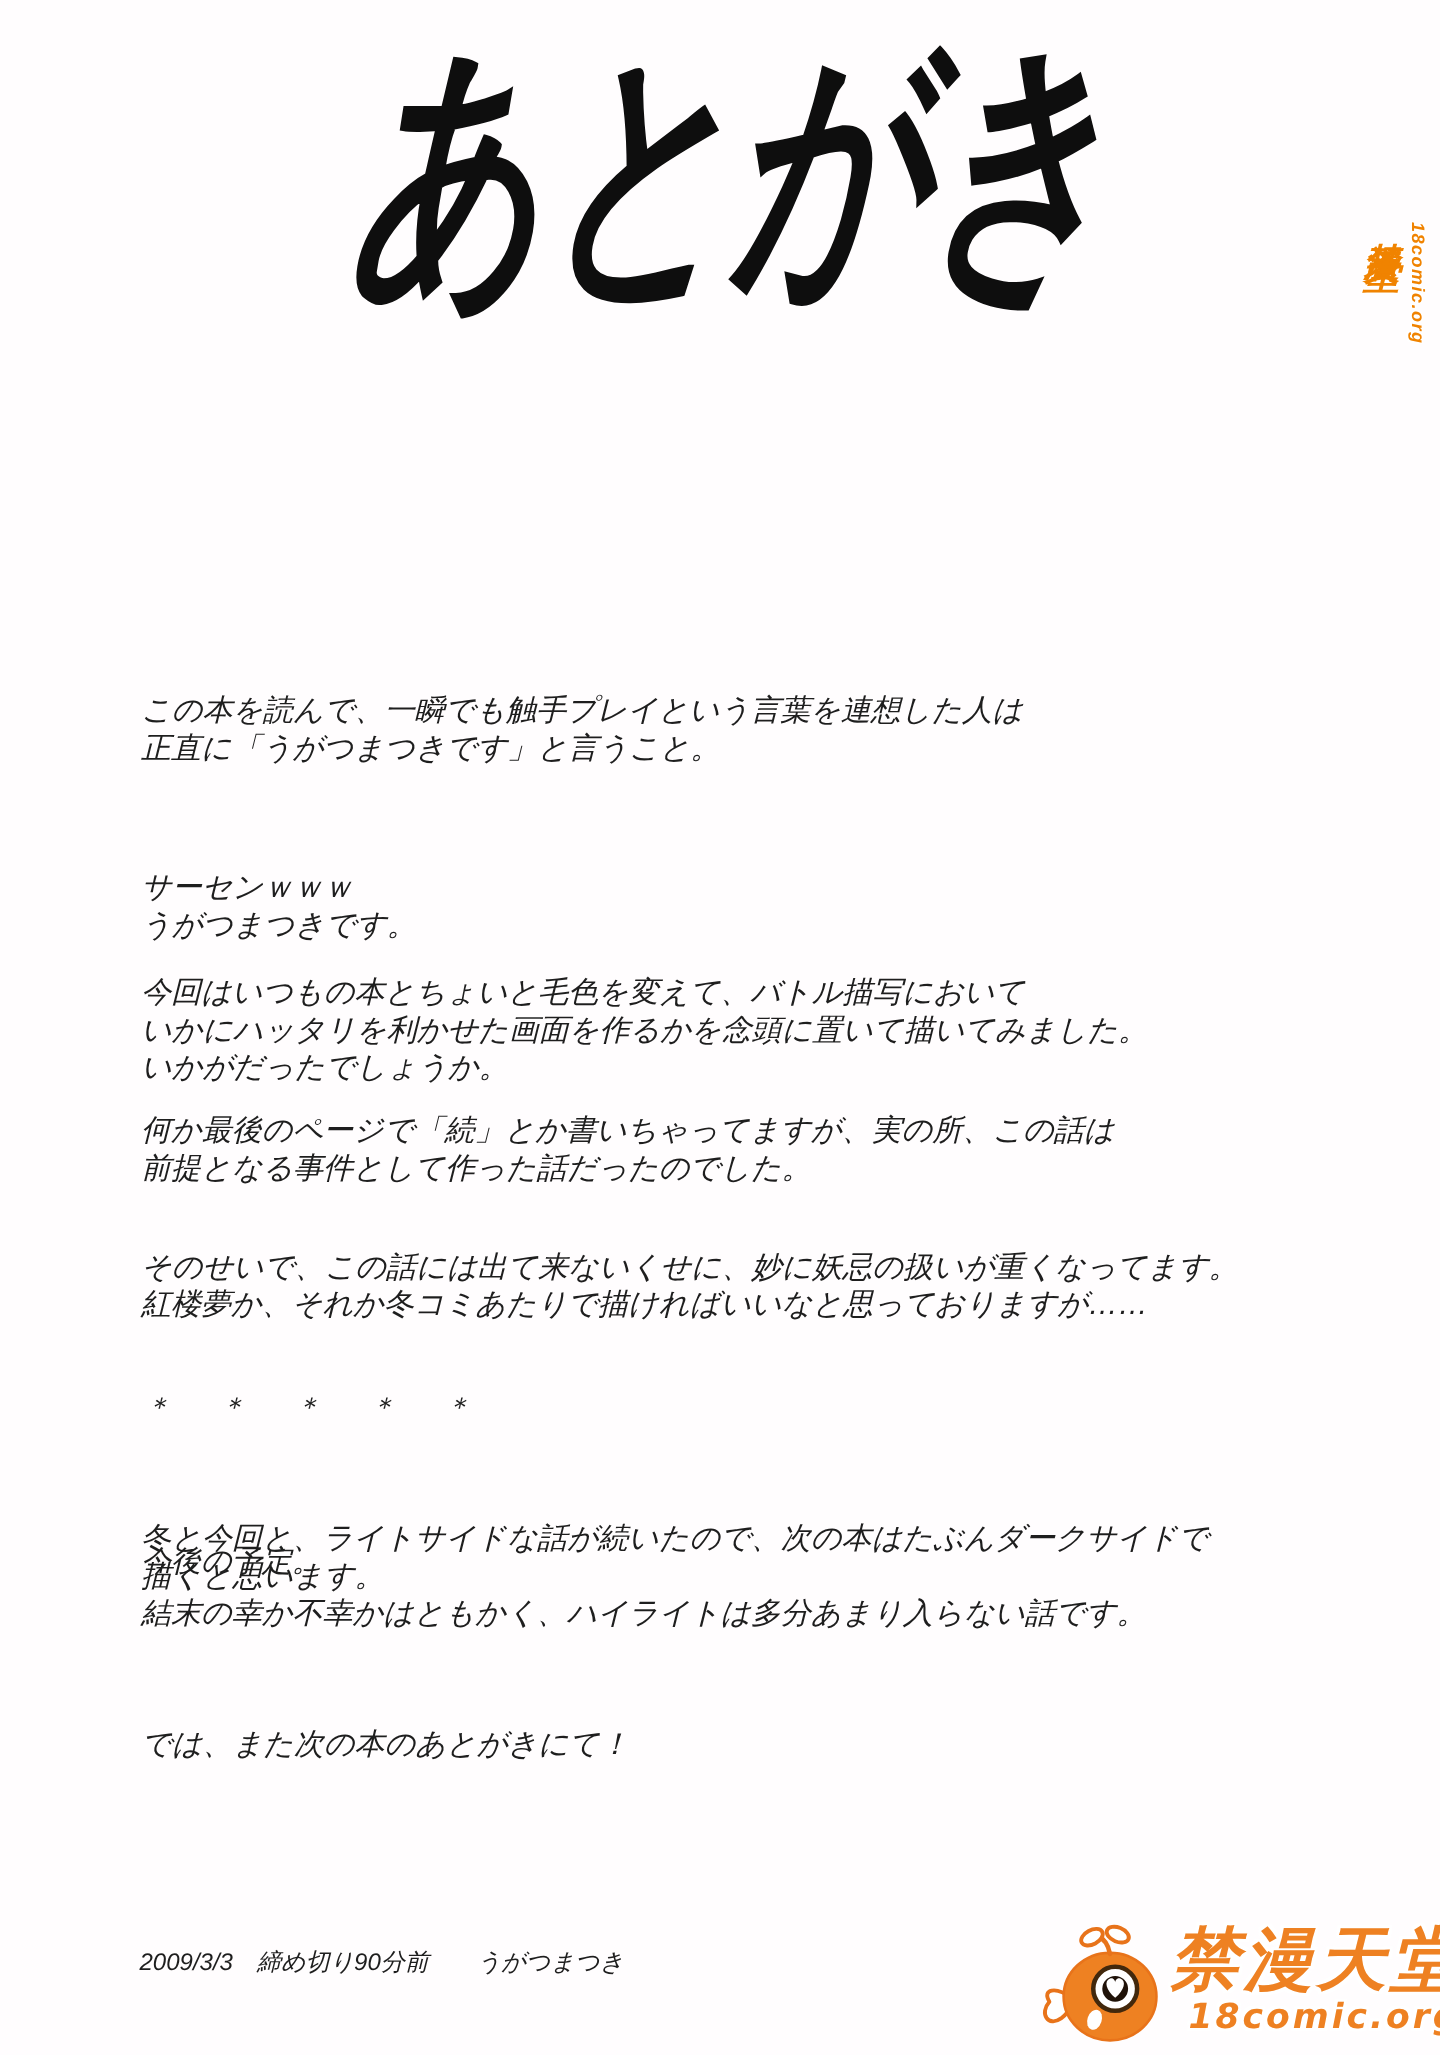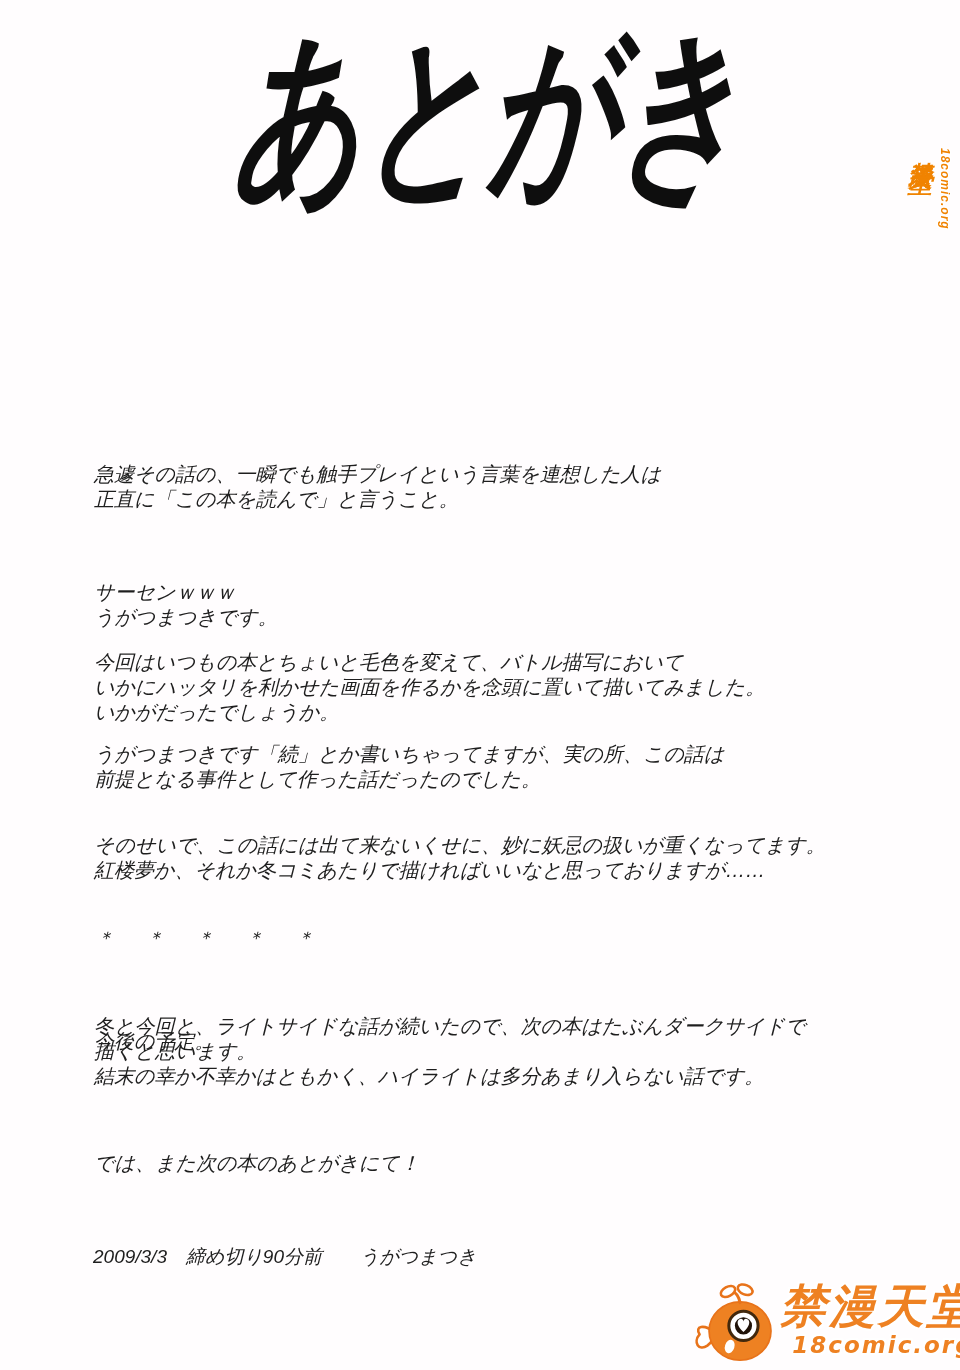--- a/index.html
+++ b/index.html
@@ -32,21 +32,21 @@
   .wm-url{
     writing-mode:vertical-rl;text-orientation:mixed;
     font-size:12px;font-weight:bold;letter-spacing:1px;color:#f08300;
     text-shadow:-1px -1px 0 #fff,1px -1px 0 #fff,-1px 1px 0 #fff,1px 1px 0 #fff;
     margin-top:6px;
   }
   
   .para{position:absolute;left:94px;font-size:20px;line-height:25px;white-space:nowrap;}
   .para div{height:25px;}
   .separator{position:absolute;left:96px;top:926px;font-size:18px;letter-spacing:7px;color:#1e1e1e;}
-  .signature{position:absolute;left:93px;top:1244px;font-size:19px;white-space:nowrap;}
+  .signature{position:absolute;left:93px;top:1298px;font-size:16px;white-space:nowrap;}
   
   .logo{position:absolute;left:690px;top:1282px;display:flex;align-items:flex-start;}
   .logo svg{width:88px;height:86px;display:block;}
   .logo-text{display:flex;flex-direction:column;margin-left:2px;}
   .logo-cn{
     font-size:46px;font-weight:bold;line-height:1.05;letter-spacing:3px;color:#ee8122;
     text-shadow:-2px -2px 0 #fff,2px -2px 0 #fff,-2px 2px 0 #fff,2px 2px 0 #fff,0 2px 0 #fff,0 -2px 0 #fff,2px 0 0 #fff,-2px 0 0 #fff;
     white-space:nowrap;
   }
   .logo-url{
@@ -63,37 +63,37 @@
 <div class="page">
 
   <div class="title">あとがき</div>
 
   <div class="watermark">
     <span class="wm-cn">禁漫天堂</span>
     <span class="wm-url">18comic.org</span>
   </div>
 
   <div class="para" style="top:462px">
-    <div>急遽その話の、一瞬でも触手プレイという言葉を連想した人は</div>
-    <div>正直に「この本を読んで」と言うこと。</div>
+    <div>この本を読んで、一瞬でも触手プレイという言葉を連想した人は</div>
+    <div>正直に「うがつまつきです」と言うこと。</div>
   </div>
 
   <div class="para" style="top:580px">
     <div>サーセンｗｗｗ</div>
     <div>うがつまつきです。</div>
   </div>
 
   <div class="para" style="top:650px">
     <div>今回はいつもの本とちょいと毛色を変えて、バトル描写において</div>
     <div>いかにハッタリを利かせた画面を作るかを念頭に置いて描いてみました。</div>
     <div>いかがだったでしょうか。</div>
   </div>
 
   <div class="para" style="top:742px">
-    <div>うがつまつきです「続」とか書いちゃってますが、実の所、この話は</div>
+    <div>何か最後のページで「続」とか書いちゃってますが、実の所、この話は</div>
     <div>前提となる事件として作った話だったのでした。</div>
   </div>
 
   <div class="para" style="top:833px">
     <div>そのせいで、この話には出て来ないくせに、妙に妖忌の扱いが重くなってます。</div>
     <div>紅楼夢か、それか冬コミあたりで描ければいいなと思っておりますが……</div>
   </div>
 
   <div class="separator">＊　＊　＊　＊　＊</div>
 

